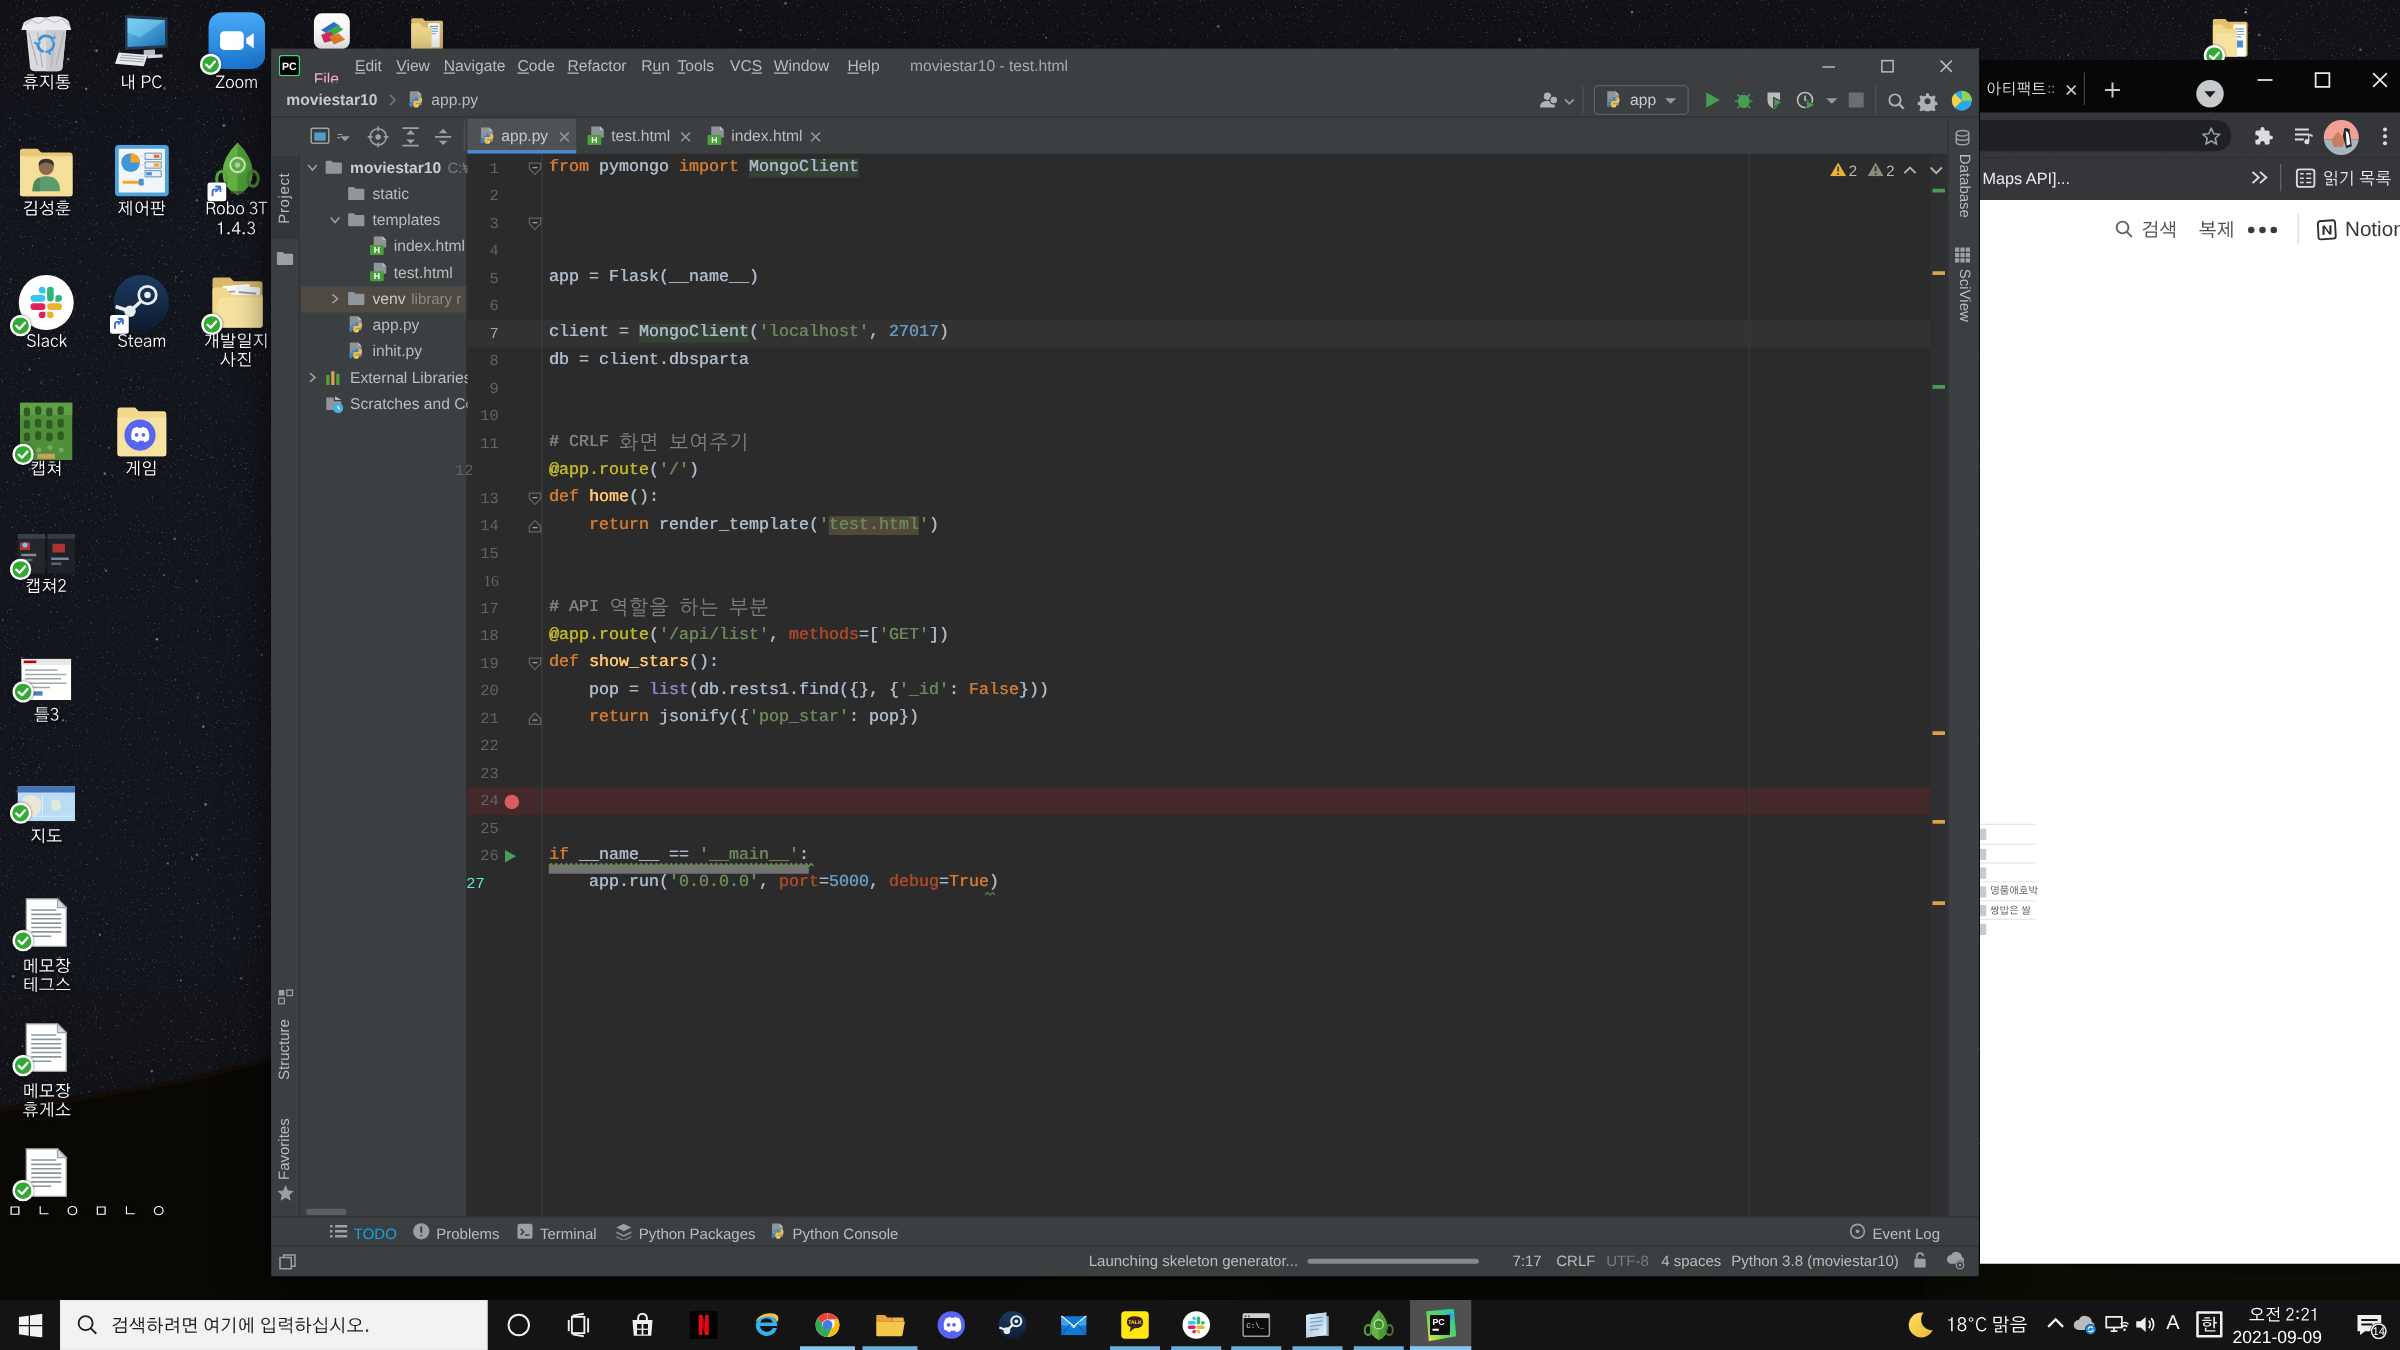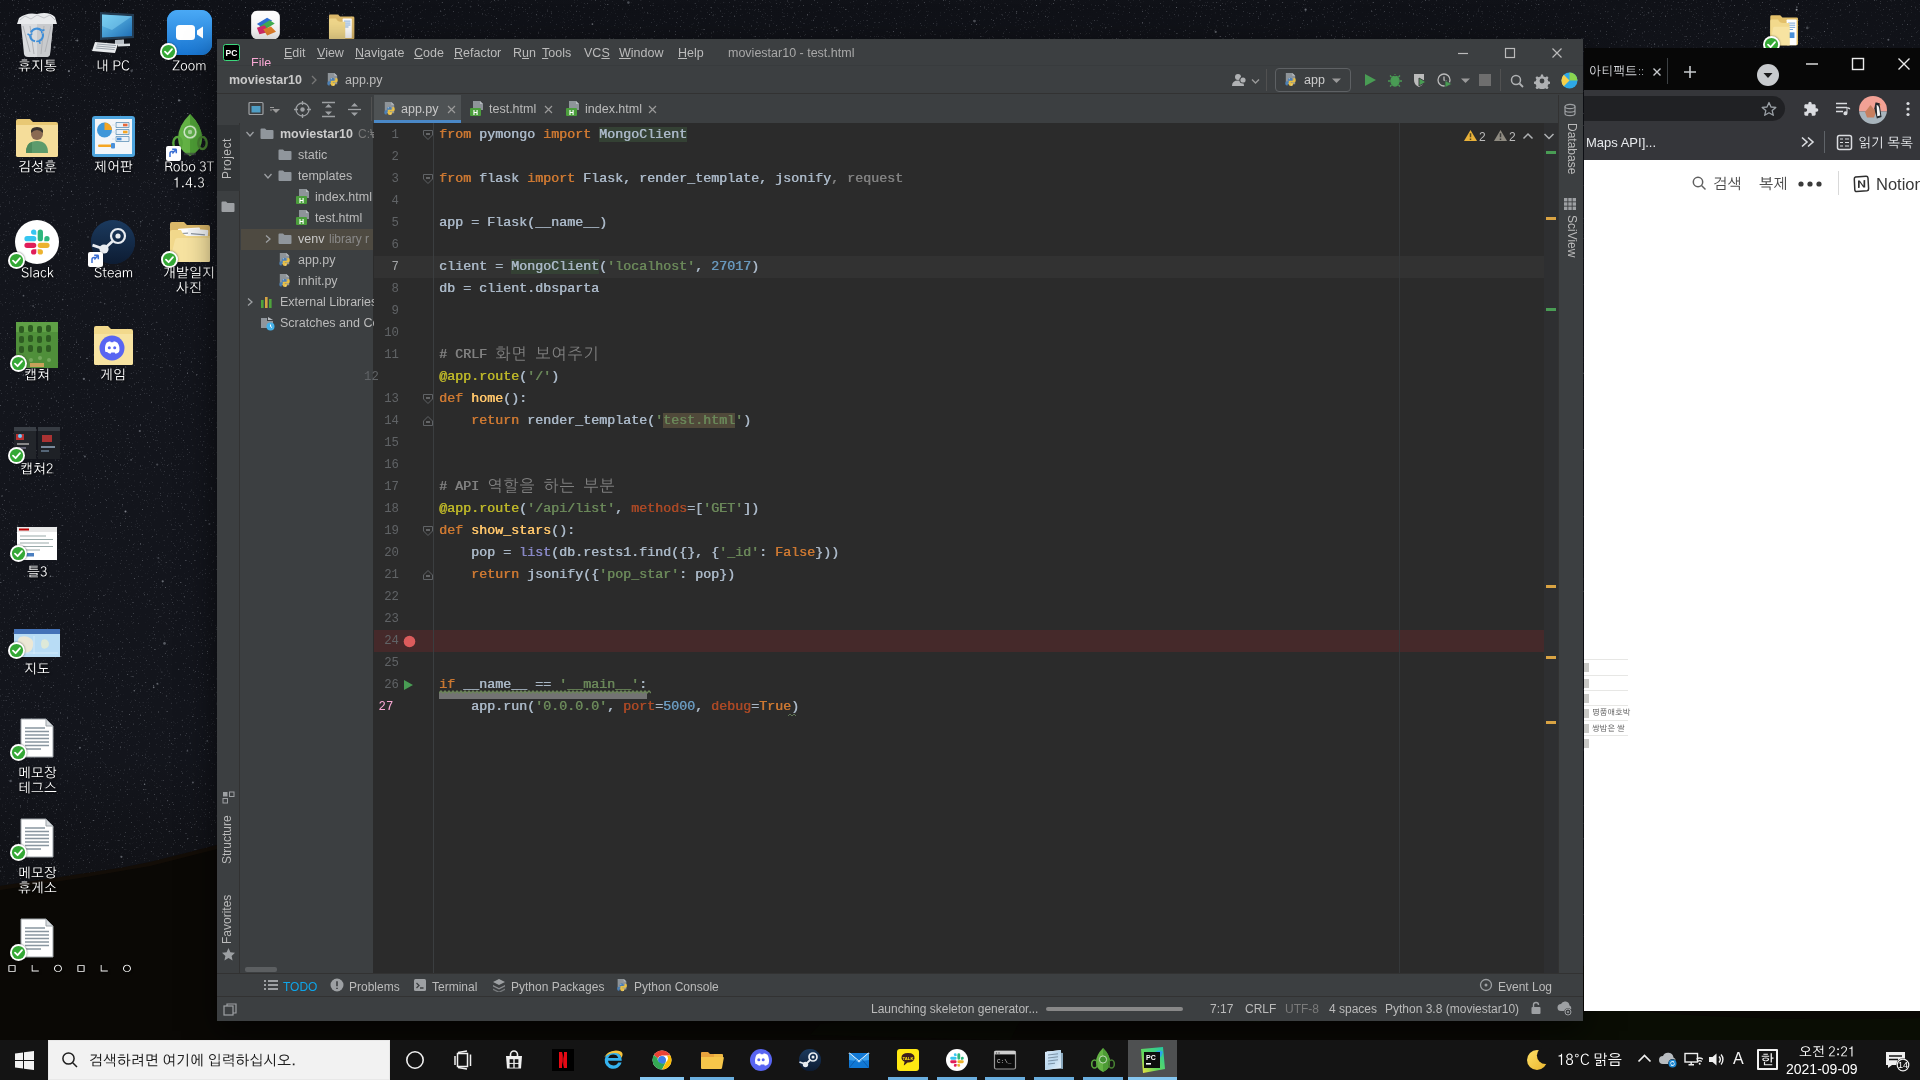--- a/index.html
+++ b/index.html
@@ -1365,32 +1365,32 @@
 <div class="abs" style="left:156px;top:195px;width:26px;height:22px;line-height:22px;text-align:right;font-family:'Liberation Mono',monospace;font-size:12.3px;color:#606366">6</div>
 <div class="abs" style="left:156px;top:217px;width:26px;height:22px;line-height:22px;text-align:right;font-family:'Liberation Mono',monospace;font-size:12.3px;color:#a1a3a5">7</div>
 <div class="abs" style="left:156px;top:239px;width:26px;height:22px;line-height:22px;text-align:right;font-family:'Liberation Mono',monospace;font-size:12.3px;color:#606366">8</div>
 <div class="abs" style="left:156px;top:261px;width:26px;height:22px;line-height:22px;text-align:right;font-family:'Liberation Mono',monospace;font-size:12.3px;color:#606366">9</div>
 <div class="abs" style="left:156px;top:283px;width:26px;height:22px;line-height:22px;text-align:right;font-family:'Liberation Mono',monospace;font-size:12.3px;color:#606366">10</div>
 <div class="abs" style="left:156px;top:305px;width:26px;height:22px;line-height:22px;text-align:right;font-family:'Liberation Mono',monospace;font-size:12.3px;color:#606366">11</div>
 <div class="abs" style="left:147px;top:327px;width:26px;height:22px;line-height:22px;text-align:left;font-family:'Liberation Mono',monospace;font-size:12.3px;color:#606366">12</div>
 <div class="abs" style="left:156px;top:349px;width:26px;height:22px;line-height:22px;text-align:right;font-family:'Liberation Mono',monospace;font-size:12.3px;color:#606366">13</div>
 <div class="abs" style="left:156px;top:371px;width:26px;height:22px;line-height:22px;text-align:right;font-family:'Liberation Mono',monospace;font-size:12.3px;color:#606366">14</div>
 <div class="abs" style="left:156px;top:393px;width:26px;height:22px;line-height:22px;text-align:right;font-family:'Liberation Mono',monospace;font-size:12.3px;color:#606366">15</div>
-<div class="abs" style="left:156px;top:415px;width:26px;height:22px;line-height:22px;text-align:right;font-family:Liberation Mono, monospace;font-size:12.3px;color:#606366">16</div>
+<div class="abs" style="left:156px;top:415px;width:26px;height:22px;line-height:22px;text-align:right;font-family:Liberation Serif, serif;font-size:12.3px;color:#606366">16</div>
 <div class="abs" style="left:156px;top:437px;width:26px;height:22px;line-height:22px;text-align:right;font-family:'Liberation Mono',monospace;font-size:12.3px;color:#606366">17</div>
 <div class="abs" style="left:156px;top:459px;width:26px;height:22px;line-height:22px;text-align:right;font-family:'Liberation Mono',monospace;font-size:12.3px;color:#606366">18</div>
 <div class="abs" style="left:156px;top:481px;width:26px;height:22px;line-height:22px;text-align:right;font-family:'Liberation Mono',monospace;font-size:12.3px;color:#606366">19</div>
 <div class="abs" style="left:156px;top:503px;width:26px;height:22px;line-height:22px;text-align:right;font-family:'Liberation Mono',monospace;font-size:12.3px;color:#606366">20</div>
 <div class="abs" style="left:156px;top:525px;width:26px;height:22px;line-height:22px;text-align:right;font-family:'Liberation Mono',monospace;font-size:12.3px;color:#606366">21</div>
 <div class="abs" style="left:156px;top:547px;width:26px;height:22px;line-height:22px;text-align:right;font-family:'Liberation Mono',monospace;font-size:12.3px;color:#606366">22</div>
 <div class="abs" style="left:156px;top:569px;width:26px;height:22px;line-height:22px;text-align:right;font-family:Liberation Mono, monospace;font-size:12.3px;color:#606366">23</div>
 <div class="abs" style="left:156px;top:591px;width:26px;height:22px;line-height:22px;text-align:right;font-family:'Liberation Mono',monospace;font-size:12.3px;color:#606366">24</div>
 <div class="abs" style="left:156px;top:613px;width:26px;height:22px;line-height:22px;text-align:right;font-family:'Liberation Mono',monospace;font-size:12.3px;color:#606366">25</div>
 <div class="abs" style="left:156px;top:635px;width:26px;height:22px;line-height:22px;text-align:right;font-family:'Liberation Mono',monospace;font-size:12.3px;color:#606366">26</div>
-<div class="abs" style="left:156px;top:657px;width:26px;height:22px;line-height:22px;text-align:center;font-family:'Liberation Mono',monospace;font-size:12.3px;color:#f9a8d4">27</div>
+<div class="abs" style="left:156px;top:657px;width:26px;height:22px;line-height:22px;text-align:left;font-family:'Liberation Mono',monospace;font-size:12.3px;color:#5eead4">27</div>
 <svg class="abs" style="left:186px;top:596px" width="13" height="13">
         <circle cx="6.5" cy="6.5" r="5.8" fill="#db5c5c"></circle>
       </svg>
 <svg class="abs" style="left:185px;top:640px" width="12" height="12">
         <path d="M2 1 L11 6 L2 11 Z" fill="#499c54"></path>
       </svg>
 <svg class="abs" style="left:205px;top:90px" width="12" height="12">
         <path d="M1.5 1.5 H10.5 V6 L6 10.5 L1.5 6 Z" fill="#2b2b2b" stroke="#606366" stroke-width="1"></path>
         <path d="M4 5 H8" stroke="#9da0a3" stroke-width="1"></path>
       </svg>
@@ -1408,21 +1408,20 @@
       </svg>
 <svg class="abs" style="left:205px;top:486px" width="12" height="12">
         <path d="M1.5 1.5 H10.5 V6 L6 10.5 L1.5 6 Z" fill="#2b2b2b" stroke="#606366" stroke-width="1"></path>
         <path d="M4 5 H8" stroke="#9da0a3" stroke-width="1"></path>
       </svg>
 <svg class="abs" style="left:205px;top:530px" width="12" height="12">
         <path d="M1.5 10.5 H10.5 V6 L6 1.5 L1.5 6 Z" fill="#2b2b2b" stroke="#606366" stroke-width="1"></path>
         <path d="M4 7 H8" stroke="#9da0a3" stroke-width="1"></path>
       </svg>
 <div class="abs" style="left:222px;top:85px;height:22px;line-height:22px;font-family:'Liberation Mono',monospace;font-size:13.33px;color:#a9b7c6;white-space:pre;text-shadow:.5px 0 0 currentcolor"><span style="color:#cc7832">from</span> pymongo <span style="color:#cc7832">import</span> <span style="background:#344134">MongoClient</span></div>
-<div class="abs" style="left:222px;top:129px;height:22px;line-height:22px;font-family:'Liberation Mono',monospace;font-size:13.33px;color:#a9b7c6;white-space:pre;text-shadow:.5px 0 0 currentcolor"><span style="color:#cc7832">from</span> flask <span style="color:#cc7832">import</span> Flask, render_template, jsonify<span style="color:#808080">, request</span></div>
 <div class="abs" style="left:222px;top:173px;height:22px;line-height:22px;font-family:'Liberation Mono',monospace;font-size:13.33px;color:#a9b7c6;white-space:pre;text-shadow:.5px 0 0 currentcolor">app = Flask(__name__)</div>
 <div class="abs" style="left:222px;top:217px;height:22px;line-height:22px;font-family:'Liberation Mono',monospace;font-size:13.33px;color:#a9b7c6;white-space:pre;text-shadow:.5px 0 0 currentcolor">client = <span style="background:#344134">MongoClient</span>(<span style="color:#6a8759">'localhost'</span>, <span style="color:#6897bb">27017</span>)</div>
 <div class="abs" style="left:222px;top:239px;height:22px;line-height:22px;font-family:'Liberation Mono',monospace;font-size:13.33px;color:#a9b7c6;white-space:pre;text-shadow:.5px 0 0 currentcolor">db = client.dbsparta</div>
 <div class="abs" style="left:222px;top:305px;height:22px;line-height:22px;font-family:'Liberation Mono',monospace;font-size:13.33px;color:#a9b7c6;white-space:pre;text-shadow:.5px 0 0 currentcolor"><span style="color:#808080"># CRLF</span></div>
 <svg style="position:absolute;left:278.0px;top:304.3px" width="106" height="21">
         <path transform="translate(0,15.8)" d="M9.3 -5.8Q9.3 -5.2 9 -4.8Q8.8 -4.3 8.4 -4Q8.1 -3.7 7.5 -3.4Q7 -3.2 6.4 -3.2V-1.5Q6.9 -1.5 7.5 -1.6Q8.1 -1.6 8.6 -1.7Q9.2 -1.8 9.7 -1.9Q10.3 -2 10.7 -2Q11 -2.1 11 -1.9L11.1 -1.3Q11.1 -1.1 10.9 -1.1Q9.8 -0.9 8.5 -0.8Q7.2 -0.6 5.9 -0.5Q5.5 -0.5 4.8 -0.5Q4.2 -0.5 3.6 -0.5Q2.9 -0.5 2.3 -0.5Q1.7 -0.5 1.2 -0.5Q1.2 -0.5 1.1 -0.5Q1 -0.6 1 -0.7V-1.2Q1 -1.3 1.1 -1.4Q1.2 -1.4 1.2 -1.4Q1.6 -1.4 2.1 -1.4Q2.6 -1.4 3.1 -1.4Q3.6 -1.4 4.2 -1.4Q4.8 -1.4 5.2 -1.5V-3.2Q4.6 -3.2 4.1 -3.4Q3.5 -3.6 3.1 -4Q2.8 -4.3 2.5 -4.8Q2.3 -5.2 2.3 -5.8Q2.3 -6.4 2.6 -6.9Q2.8 -7.3 3.3 -7.7Q3.8 -8 4.4 -8.2Q5 -8.4 5.8 -8.4Q6.5 -8.4 7.2 -8.2Q7.8 -8 8.3 -7.7Q8.7 -7.3 9 -6.8Q9.3 -6.4 9.3 -5.8ZM12.6 2.2H11.9Q11.7 2.2 11.7 2V-12.3Q11.7 -12.5 11.9 -12.5H12.6Q12.8 -12.5 12.8 -12.3V-6H15Q15.1 -6 15.2 -6Q15.2 -5.9 15.2 -5.8V-5.3Q15.2 -5.2 15.2 -5.1Q15.1 -5.1 15 -5.1H12.8V2Q12.8 2.2 12.6 2.2ZM8.2 -5.8Q8.2 -6.6 7.5 -7Q6.8 -7.5 5.8 -7.5Q5.3 -7.5 4.8 -7.3Q4.4 -7.2 4.1 -7Q3.8 -6.8 3.6 -6.5Q3.4 -6.2 3.4 -5.8Q3.4 -5.4 3.6 -5.1Q3.8 -4.8 4.1 -4.5Q4.4 -4.3 4.8 -4.2Q5.3 -4.1 5.8 -4.1Q6.8 -4.1 7.5 -4.5Q8.2 -5 8.2 -5.8ZM10 -9.2H1.5Q1.5 -9.2 1.4 -9.3Q1.3 -9.4 1.3 -9.5V-10Q1.3 -10.1 1.4 -10.1Q1.5 -10.2 1.5 -10.2H10Q10.3 -10.2 10.3 -10V-9.4Q10.3 -9.2 10 -9.2ZM7.8 -11.2H3.6Q3.5 -11.2 3.4 -11.3Q3.3 -11.3 3.3 -11.4V-12Q3.3 -12.1 3.4 -12.1Q3.5 -12.2 3.6 -12.2H7.8Q8 -12.2 8 -12V-11.5Q8 -11.2 7.8 -11.2Z M29.1 -2H28.5Q28.3 -2 28.3 -2.2V-6H25.1V-5.6Q25.1 -4.9 24.8 -4.7Q24.6 -4.4 23.9 -4.4H19.5Q19.1 -4.4 18.9 -4.5Q18.6 -4.5 18.5 -4.7Q18.4 -4.8 18.3 -5Q18.3 -5.2 18.3 -5.6V-10.5Q18.3 -11.2 18.5 -11.4Q18.8 -11.6 19.5 -11.6H23.9Q24.3 -11.6 24.5 -11.6Q24.7 -11.6 24.9 -11.4Q25 -11.3 25 -11.1Q25.1 -10.8 25.1 -10.5V-9.9H28.3V-12.3Q28.3 -12.5 28.5 -12.5H29.1Q29.4 -12.5 29.4 -12.3V-2.2Q29.4 -2 29.1 -2ZM19.7 -10.7Q19.5 -10.7 19.4 -10.6Q19.4 -10.5 19.4 -10.3V-5.8Q19.4 -5.6 19.4 -5.5Q19.5 -5.4 19.7 -5.4H23.6Q23.8 -5.4 23.9 -5.5Q24 -5.6 24 -5.8V-10.3Q24 -10.5 23.9 -10.6Q23.8 -10.7 23.6 -10.7ZM29.6 2H21.6Q20.8 2 20.6 1.7Q20.4 1.4 20.4 0.7V-2.5Q20.4 -2.7 20.6 -2.7H21.3Q21.5 -2.7 21.5 -2.5V0.7Q21.5 0.9 21.6 0.9Q21.6 1 21.9 1H29.6Q29.7 1 29.8 1Q29.9 1.1 29.9 1.2V1.8Q29.9 1.9 29.8 1.9Q29.7 2 29.6 2ZM25.1 -6.9H28.3V-9H25.1Z M48.5 -4.5V-1.2H54.8Q54.9 -1.2 55 -1.2Q55 -1.1 55 -1V-0.5Q55 -0.4 55 -0.4Q54.9 -0.3 54.8 -0.3H41.2Q41.1 -0.3 41 -0.4Q41 -0.4 41 -0.5V-1Q41 -1.1 41 -1.2Q41.1 -1.2 41.2 -1.2H47.4V-4.5H44.2Q43.8 -4.5 43.6 -4.6Q43.4 -4.6 43.2 -4.8Q43.1 -4.9 43.1 -5.1Q43 -5.3 43 -5.7V-11.7Q43 -11.8 43.1 -11.8Q43.2 -11.9 43.2 -11.9H43.9Q44 -11.9 44.1 -11.8Q44.1 -11.7 44.1 -11.7V-9.1H51.8V-11.7Q51.8 -11.7 51.9 -11.8Q51.9 -11.9 52 -11.9H52.7Q52.8 -11.9 52.8 -11.8Q52.9 -11.8 52.9 -11.7V-5.6Q52.9 -5 52.6 -4.8Q52.4 -4.5 51.7 -4.5ZM44.1 -8.2V-5.9Q44.1 -5.6 44.2 -5.6Q44.3 -5.5 44.5 -5.5H51.4Q51.6 -5.5 51.7 -5.6Q51.8 -5.6 51.8 -5.9V-8.2Z M69.1 2.2H68.5Q68.3 2.2 68.3 2V-3.6H64.9Q64.6 -3.1 64.3 -2.7Q64 -2.3 63.6 -1.9Q63.2 -1.6 62.7 -1.5Q62.2 -1.3 61.6 -1.3Q60.5 -1.3 59.8 -1.7Q59.1 -2.2 58.6 -3Q58.2 -3.7 58 -4.6Q57.8 -5.5 57.8 -6.4Q57.8 -7.4 58 -8.3Q58.2 -9.2 58.6 -9.9Q59.1 -10.7 59.8 -11.1Q60.5 -11.6 61.6 -11.6Q62.2 -11.6 62.7 -11.4Q63.2 -11.2 63.6 -10.9Q64 -10.6 64.3 -10.2Q64.6 -9.8 64.8 -9.3H68.3V-12.3Q68.3 -12.5 68.5 -12.5H69.1Q69.4 -12.5 69.4 -12.3V2Q69.4 2.2 69.1 2.2ZM64.3 -6.4Q64.3 -7.2 64.1 -7.9Q64 -8.6 63.6 -9.2Q63.3 -9.8 62.8 -10.2Q62.3 -10.5 61.6 -10.5Q60.8 -10.5 60.3 -10.2Q59.8 -9.8 59.5 -9.2Q59.2 -8.6 59.1 -7.9Q58.9 -7.2 58.9 -6.4Q58.9 -5.7 59 -5Q59.2 -4.3 59.5 -3.7Q59.8 -3.1 60.3 -2.7Q60.8 -2.3 61.6 -2.3Q62.3 -2.3 62.8 -2.7Q63.3 -3.1 63.6 -3.7Q64 -4.3 64.1 -5Q64.3 -5.7 64.3 -6.4ZM65.4 -6.4Q65.4 -5.5 65.2 -4.6H68.3V-8.4H65.2Q65.4 -7.4 65.4 -6.4Z M85.7 -6.4Q85.6 -6.2 85.4 -6.3Q84.1 -6.6 82.8 -7.1Q81.5 -7.6 80.2 -8.2Q79.1 -7.6 77.7 -7Q76.4 -6.5 74.9 -6.1Q74.6 -6 74.6 -6.2L74.4 -6.8Q74.3 -7 74.5 -7Q75.6 -7.3 76.8 -7.8Q77.9 -8.2 78.9 -8.7Q80 -9.2 80.9 -9.7Q81.8 -10.2 82.5 -10.8Q82.7 -10.9 82.7 -11Q82.6 -11.2 82.4 -11.2H75.5Q75.3 -11.2 75.3 -11.4V-11.9Q75.3 -12.1 75.5 -12.1H82.8Q83.4 -12.1 83.8 -12Q84.2 -11.8 84.3 -11.6Q84.4 -11.4 84.2 -11.1Q84.1 -10.8 83.7 -10.5Q82.7 -9.5 81.2 -8.7Q82.2 -8.3 83.4 -7.9Q84.6 -7.5 85.8 -7.2Q85.9 -7.2 85.9 -7.1Q85.9 -7.1 85.9 -7ZM79.6 2.1Q79.5 2.1 79.5 2.1Q79.4 2 79.4 1.9V-3.3H73.2Q73.1 -3.3 73 -3.3Q73 -3.4 73 -3.5V-4Q73 -4.1 73 -4.2Q73.1 -4.2 73.2 -4.2H86.8Q86.9 -4.2 87 -4.2Q87 -4.1 87 -4V-3.5Q87 -3.4 87 -3.3Q86.9 -3.3 86.8 -3.3H80.5V1.9Q80.5 2 80.5 2.1Q80.4 2.1 80.3 2.1Z M101.1 2.2H100.5Q100.3 2.2 100.3 2V-12.3Q100.3 -12.5 100.5 -12.5H101.1Q101.4 -12.5 101.4 -12.3V2Q101.4 2.2 101.1 2.2ZM97.1 -10.2Q97 -8.8 96.5 -7.5Q96.1 -6.1 95.2 -4.9Q94.4 -3.7 93.3 -2.7Q92.1 -1.6 90.6 -0.9Q90.4 -0.8 90.3 -0.9L90 -1.5Q89.9 -1.7 90 -1.7Q91.4 -2.4 92.4 -3.4Q93.5 -4.3 94.2 -5.3Q95 -6.4 95.4 -7.5Q95.8 -8.7 96 -9.9Q96 -10.2 95.9 -10.3Q95.8 -10.4 95.6 -10.4H90.5Q90.3 -10.4 90.3 -10.6V-11.1Q90.3 -11.3 90.5 -11.3H95.9Q96.6 -11.3 96.9 -11Q97.1 -10.8 97.1 -10.2Z" fill="#808080"></path>
       </svg>
 <div class="abs" style="left:222px;top:327px;height:22px;line-height:22px;font-family:'Liberation Mono',monospace;font-size:13.33px;color:#a9b7c6;white-space:pre;text-shadow:.5px 0 0 currentcolor"><span style="color:#bbb529">@app.route</span>(<span style="color:#6a8759">'/'</span>)</div>
 <div class="abs" style="left:222px;top:349px;height:22px;line-height:22px;font-family:'Liberation Mono',monospace;font-size:13.33px;color:#a9b7c6;white-space:pre;text-shadow:.5px 0 0 currentcolor"><span style="color:#cc7832">def </span><span style="color:#ffc66b">home</span>():</div>
 <div class="abs" style="left:222px;top:371px;height:22px;line-height:22px;font-family:'Liberation Mono',monospace;font-size:13.33px;color:#a9b7c6;white-space:pre;text-shadow:.5px 0 0 currentcolor">    <span style="color:#cc7832">return</span> render_template(<span style="color:#6a8759">'</span><span style="background:#50493a"><span style="color:#6a8759">test.html</span></span><span style="color:#6a8759">'</span>)</div>

